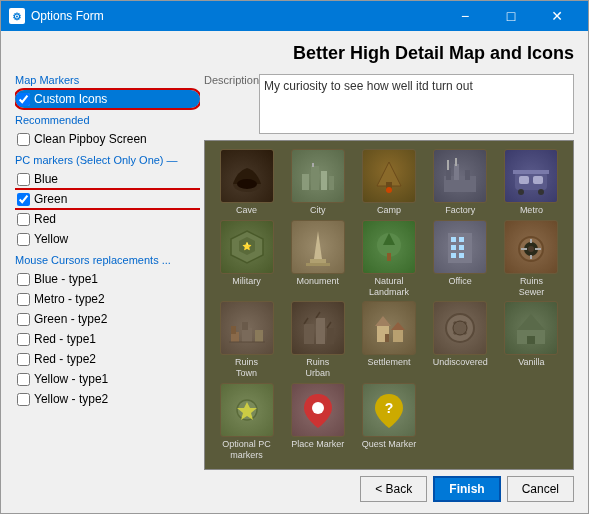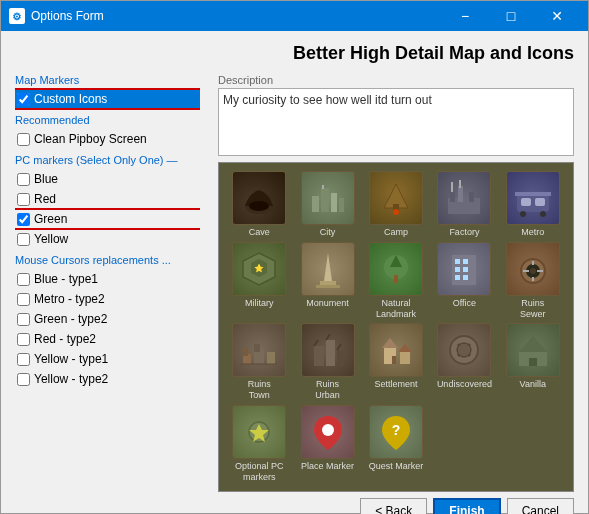--- a/index.html
+++ b/index.html
@@ -85,21 +85,21 @@
       font-size: 18px;
       font-weight: bold;
       color: #000;
       margin-bottom: 10px;
       text-align: right;
     }
 
     .body-row {
       display: flex;
       flex: 1;
-      gap: 18px;
+      gap: 4px;
       min-height: 0;
     }
 
     .left-panel {
       width: 185px;
       flex-shrink: 0;
       overflow-y: auto;
       display: flex;
       flex-direction: column;
       gap: 2px;
@@ -143,48 +143,49 @@
     }
 
     .checkbox-item label {
       font-size: 12px;
       cursor: pointer;
       color: #000;
     }
 
     .selected-border {
       outline: 2px solid #cc0000;
+      border-radius: 9px;
     }
 
     .green-border {
       outline: 2px solid #cc0000;
     }
 
     .right-panel {
       flex: 1;
       display: flex;
       flex-direction: column;
       gap: 6px;
       min-width: 0;
     }
 
     .description-section {
       display: flex;
-      flex-direction: column;
+      flex-direction: row;
     }
 
     .description-label {
       font-size: 11px;
       color: #666;
       margin-bottom: 2px;
     }
 
     .description-box {
       width: 100%;
-      height: 68px;
+      height: 60px;
       border: 1px solid #aaa;
       background: white;
       padding: 4px;
       font-size: 12px;
       resize: none;
       font-family: inherit;
       color: #333;
     }
 
     .icon-grid-container {
@@ -314,45 +315,49 @@
         <div class="checkbox-item">
           <input type="checkbox" style="">
           <label>Clean Pipboy Screen</label>
         </div>
 
         <div class="section-header">PC markers (Select Only One) —</div>
         <div class="checkbox-item">
           <input type="checkbox" style="">
           <label>Blue</label>
         </div>
-        <div class="checkbox-item">
-          <input type="checkbox" style="">
-          <label>Red</label>
-        </div>
         <div class="checkbox-item green-border" style="outline: 2px solid #cc0000;">
           <input type="checkbox" checked="" style="">
           <label>Green</label>
         </div>
         <div class="checkbox-item">
           <input type="checkbox" style="">
+          <label>Red</label>
+        </div>
+        <div class="checkbox-item">
+          <input type="checkbox" style="">
           <label>Yellow</label>
         </div>
 
         <div class="section-header">Mouse Cursors replacements ...</div>
         <div class="checkbox-item">
           <input type="checkbox" style="">
           <label>Blue - type1</label>
         </div>
         <div class="checkbox-item">
           <input type="checkbox" style="">
           <label>Metro - type2</label>
         </div>
         <div class="checkbox-item">
           <input type="checkbox" style="">
           <label>Green - type2</label>
+        </div>
+        <div class="checkbox-item">
+          <input type="checkbox" style="">
+          <label>Red - type1</label>
         </div>
         <div class="checkbox-item">
           <input type="checkbox" style="">
           <label>Red - type2</label>
         </div>
         <div class="checkbox-item">
           <input type="checkbox" style="">
           <label>Yellow - type1</label>
         </div>
         <div class="checkbox-item">

